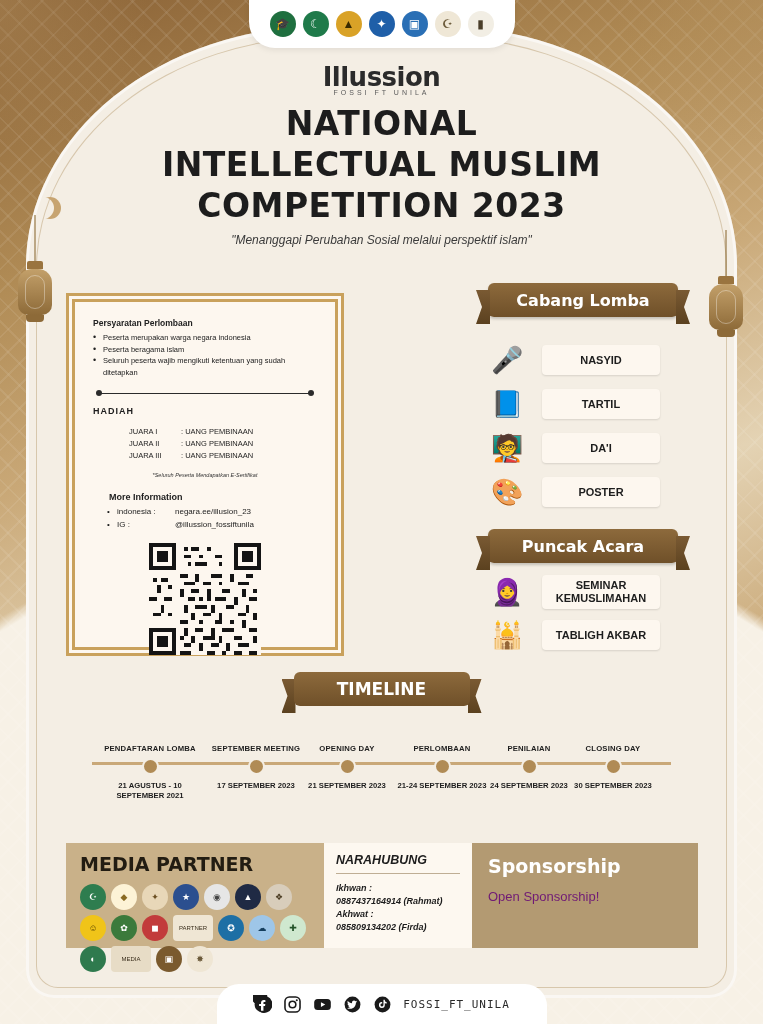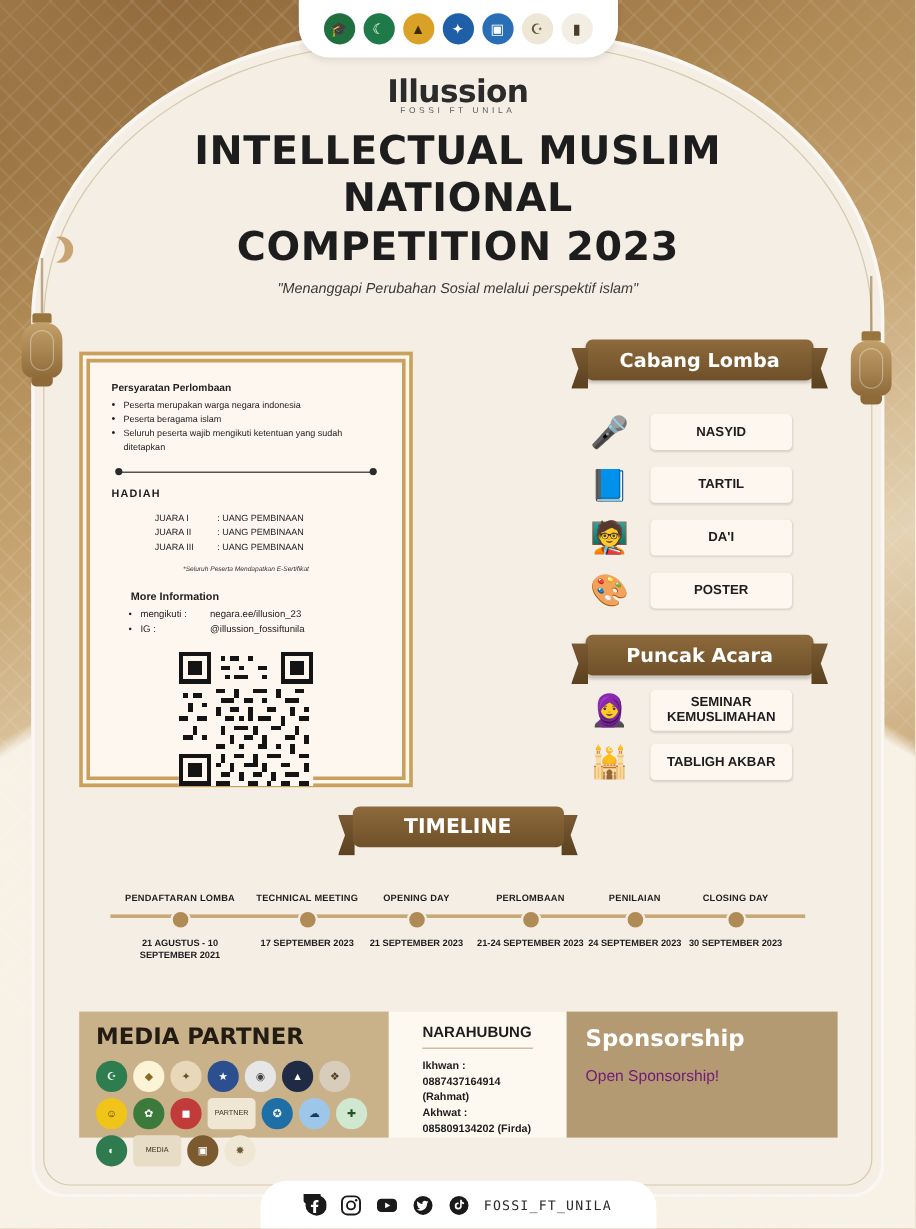--- a/index.html
+++ b/index.html
@@ -201,21 +201,21 @@
     position:absolute; left:66px; top:843px; width:258px; height:105px;
     background:#c9b189; padding:10px 14px; z-index:5;
   }
   .media-title { font-size: 19px; font-weight:700; color:#221c12; font-family:"DejaVu Sans",sans-serif;}
   .media-logos { display:flex; flex-wrap:wrap; gap:5px; margin-top:9px; }
   .mlogo { width:26px; height:26px; border-radius:50%; background:#fff; display:flex; align-items:center; justify-content:center; font-size:9px; overflow:hidden;}
   .mlogo.wide { width:40px; border-radius:4px; font-size:6px; color:#3b2f1d; }
 
   .contact-panel {
     position:absolute; left:324px; top:843px; width:148px; height:105px;
-    background:#fdf8f0; padding:10px 28px; z-index:6;
+    background:#fdf8f0; padding:10px 12px; z-index:6;font-style:italic;
   }
   .contact-title { font-size:12.5px; font-weight:700; color:#1d1d1d; }
   .contact-line { height:1px; background:#bfae94; margin:6px 0 8px; }
   .contact-body { font-size:9px; font-weight:700; color:#1d1d1d; line-height:1.45; }
 
   .sponsor-panel {
     position:absolute; left:472px; top:843px; width:226px; height:105px;
     background:#b39a72; padding:12px 16px; z-index:5;
   }
   .sponsor-title { font-size:19px; font-weight:700; color:#fff; font-family:"DejaVu Sans",sans-serif;}
@@ -265,22 +265,22 @@
     <span class="logo-chip" style="background:#efe7d6;color:#6b5a3a">☪</span>
     <span class="logo-chip" style="background:#f2eee4;color:#4a3e2a">▮</span>
   </div>
 
   <div class="brand">
     <div class="brand-word">Illussion</div>
     <div class="brand-sub">FOSSI FT UNILA</div>
   </div>
 
   <div class="title-block">
+    <div class="title-line t1">NATIONAL</div>
     <div class="title-line t2">INTELLECTUAL MUSLIM</div>
-    <div class="title-line t1">NATIONAL</div>
     <div class="title-line t3">COMPETITION 2023</div>
     <div class="tagline">"Menanggapi Perubahan Sosial  melalui perspektif islam"</div>
   </div>
 
   <div class="info-card">
     <div class="req-title">Persyaratan Perlombaan</div>
     <ul class="req-list">
       <li>Peserta merupakan warga negara indonesia</li>
       <li>Peserta beragama islam</li>
       <li>Seluruh peserta wajib mengikuti ketentuan yang sudah ditetapkan</li>
@@ -295,21 +295,21 @@
         <span class="lbl">JUARA II</span><span>: UANG PEMBINAAN</span>
       </div>
       <div class="prize-row">
         <span class="lbl">JUARA III</span><span>: UANG PEMBINAAN</span>
       </div>
     </div>
     <div class="note">*Seluruh Peserta Mendapatkan E-Sertifikat</div>
     <div class="more-title">More Information</div>
     <ul class="more-list">
       <li>
-        <span class="k">mengikuti :</span><span>negara.ee/illusion_23</span>
+        <span class="k">indonesia :</span><span>negara.ee/illusion_23</span>
       </li>
       <li>
         <span class="k">IG :</span><span>@illussion_fossiftunila</span>
       </li>
     </ul>
     <div class="qr">
       <svg viewBox="0 0 29 29" width="112" height="112" shape-rendering="crispEdges">
         <rect width="29" height="29" fill="#fdf7ef"></rect>
         <g fill="#141414">
           <rect x="0" y="0" width="7" height="1"></rect>
@@ -439,21 +439,21 @@
   <div class="timeline-wrap">
     <div class="tl-ribbon">TIMELINE</div>
     <div class="tl-track">
       <div class="tl-line"></div>
       <div class="tl-item" style="left:80px;">
         <div class="tl-label">PENDAFTARAN LOMBA</div>
         <div class="tl-dot"></div>
         <div class="tl-date">21 AGUSTUS - 10 SEPTEMBER 2021</div>
       </div>
       <div class="tl-item" style="left:186px;">
-        <div class="tl-label">TECHNICAL MEETING</div>
+        <div class="tl-label">SEPTEMBER MEETING</div>
         <div class="tl-dot"></div>
         <div class="tl-date">17 SEPTEMBER 2023</div>
       </div>
       <div class="tl-item" style="left:277px;">
         <div class="tl-label">OPENING DAY</div>
         <div class="tl-dot"></div>
         <div class="tl-date">21 SEPTEMBER 2023</div>
       </div>
       <div class="tl-item" style="left:372px;">
         <div class="tl-label">PERLOMBAAN</div>

